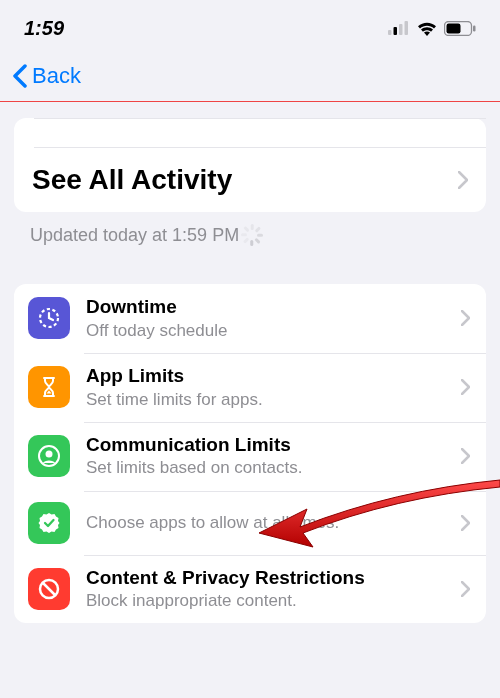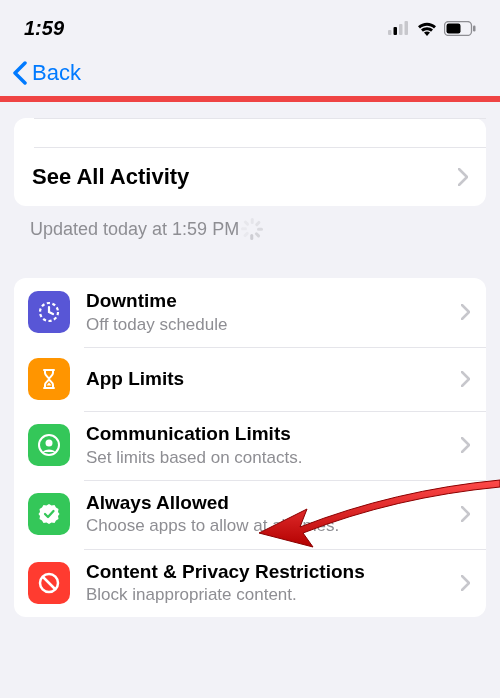--- a/index.html
+++ b/index.html
@@ -33,21 +33,21 @@
       display: flex;
       align-items: center;
       gap: 6px;
     }
     .nav-bar {
       display: flex;
       align-items: center;
       position: relative;
       height: 52px;
       padding: 0 12px;
-      border-bottom: 6px solid #ef4444;
+      border-bottom: 1px solid #ef4444;
     }
     .back-btn {
       display: flex;
       align-items: center;
       gap: 4px;
       color: #007aff;
       font-size: 22px;
       font-weight: 400;
     }
     .back-chevron {
@@ -83,21 +83,21 @@
       height: 1px;
       background: #e5e5ea;
     }
     .row-simple {
       display: flex;
       align-items: center;
       justify-content: space-between;
       padding: 16px 18px;
     }
     .row-simple-title {
-      font-size: 22px;
+      font-size: 28px;
       font-weight: 700;
       color: #000;
     }
     .chevron {
       color: #c7c7cc;
       font-size: 22px;
       font-weight: 600;
     }
     .updated-row {
       display: flex;
@@ -275,20 +275,21 @@
 
     <div class="settings-row">
       <div class="icon-box icon-orange">
         <svg width="24" height="24" viewBox="0 0 24 24">
           <path d="M7 3 H17 M7 21 H17 M8 3 V6 C8 9 12 10 12 12 C12 14 8 15 8 18 V21 M16 3 V6 C16 9 12 10 12 12 C12 14 16 15 16 18 V21" fill="none" stroke="#fff" stroke-width="2" stroke-linecap="round"></path>
           <path d="M9.5 18.5 H14.5 L12 15.5 Z" fill="#fff"></path>
         </svg>
       </div>
       <div class="row-text">
         <div class="row-title">App Limits</div>
+        <div class="row-sub">Set time limits for apps.</div>
       </div>
       <svg class="row-chevron" width="9" height="16" viewBox="0 0 9 16">
           <path d="M1 1 L8 8 L1 15" fill="none" stroke="#c7c7cc" stroke-width="2.5" stroke-linecap="round" stroke-linejoin="round"></path>
         </svg>
     </div>
 
     <div class="settings-row">
       <div class="icon-box icon-green">
         <svg width="24" height="24" viewBox="0 0 24 24">
           <circle cx="12" cy="12" r="10" fill="none" stroke="#fff" stroke-width="2"></circle>
@@ -306,21 +307,20 @@
     </div>
 
     <div class="settings-row">
       <div class="icon-box icon-green">
         <svg width="24" height="24" viewBox="0 0 24 24">
           <path d="M12 2 L14.5 3.5 L17.5 3 L19 5.5 L21.5 7 L21 10 L22.5 12 L21 14 L21.5 17 L19 18.5 L17.5 21 L14.5 20.5 L12 22 L9.5 20.5 L6.5 21 L5 18.5 L2.5 17 L3 14 L1.5 12 L3 10 L2.5 7 L5 5.5 L6.5 3 L9.5 3.5 Z" fill="#fff"></path>
           <path d="M8 12 L11 15 L16.5 9" fill="none" stroke="#34c759" stroke-width="2.3" stroke-linecap="round" stroke-linejoin="round"></path>
         </svg>
       </div>
       <div class="row-text">
-        <div class="row-title">Always Allowed</div>
         <div class="row-sub">Choose apps to allow at all times.</div>
       </div>
       <svg class="row-chevron" width="9" height="16" viewBox="0 0 9 16">
           <path d="M1 1 L8 8 L1 15" fill="none" stroke="#c7c7cc" stroke-width="2.5" stroke-linecap="round" stroke-linejoin="round"></path>
         </svg>
     </div>
 
     <div class="settings-row">
       <div class="icon-box icon-red">
         <svg width="24" height="24" viewBox="0 0 24 24">

